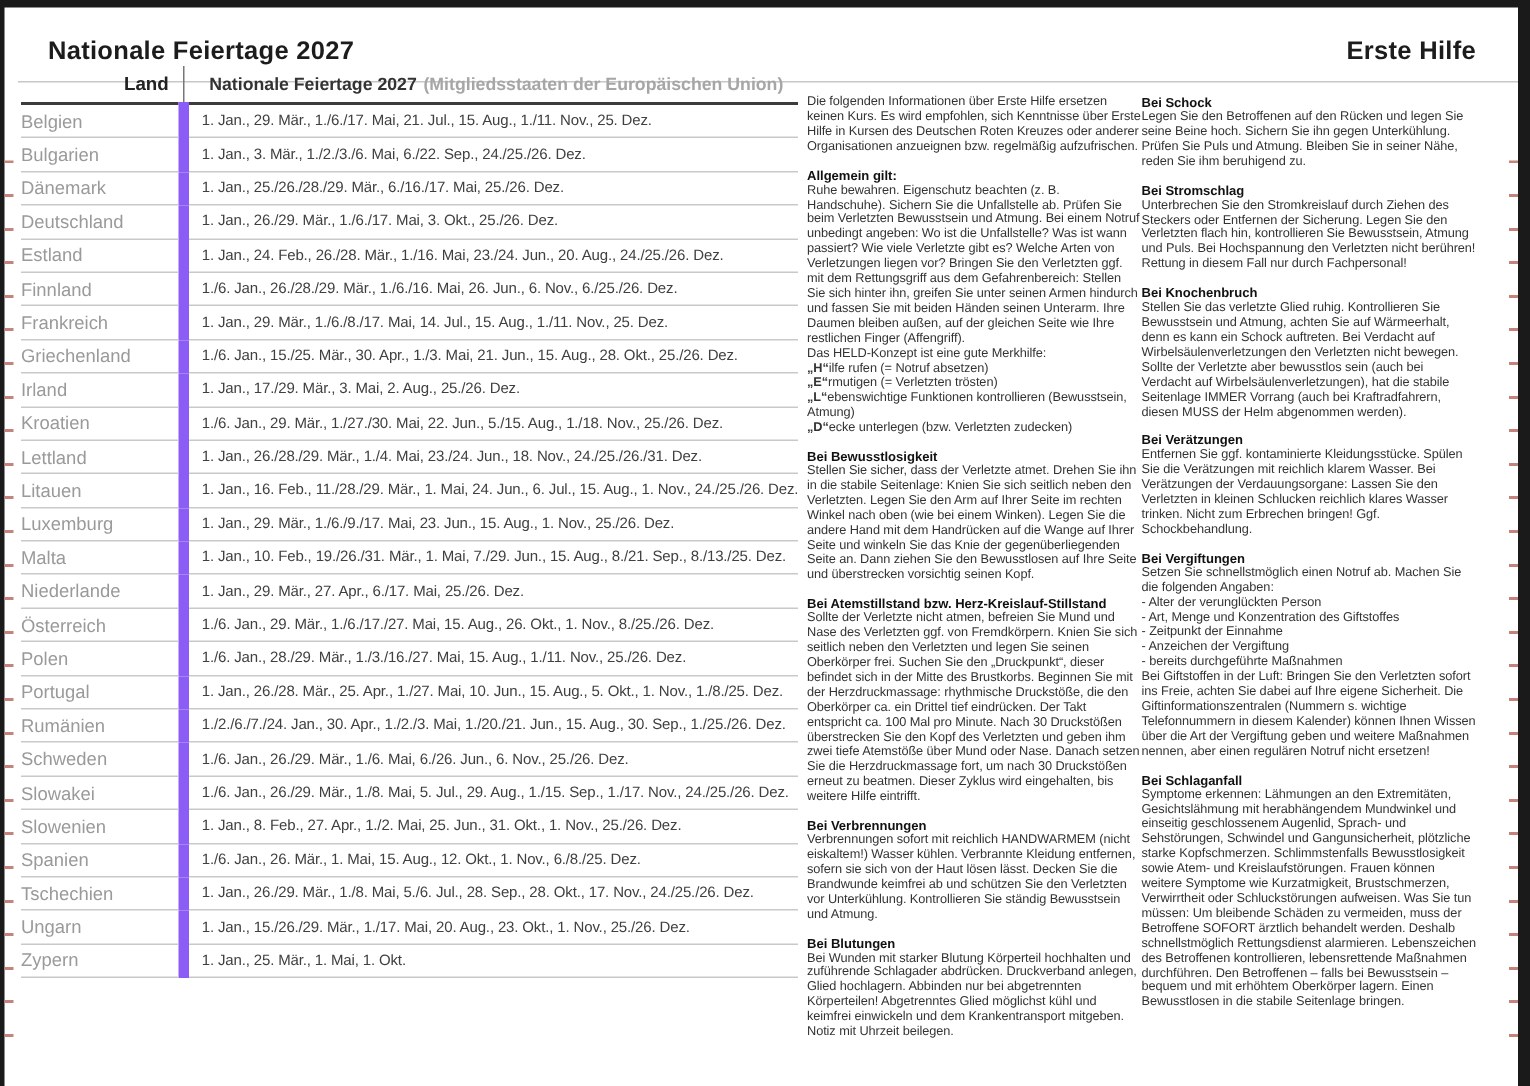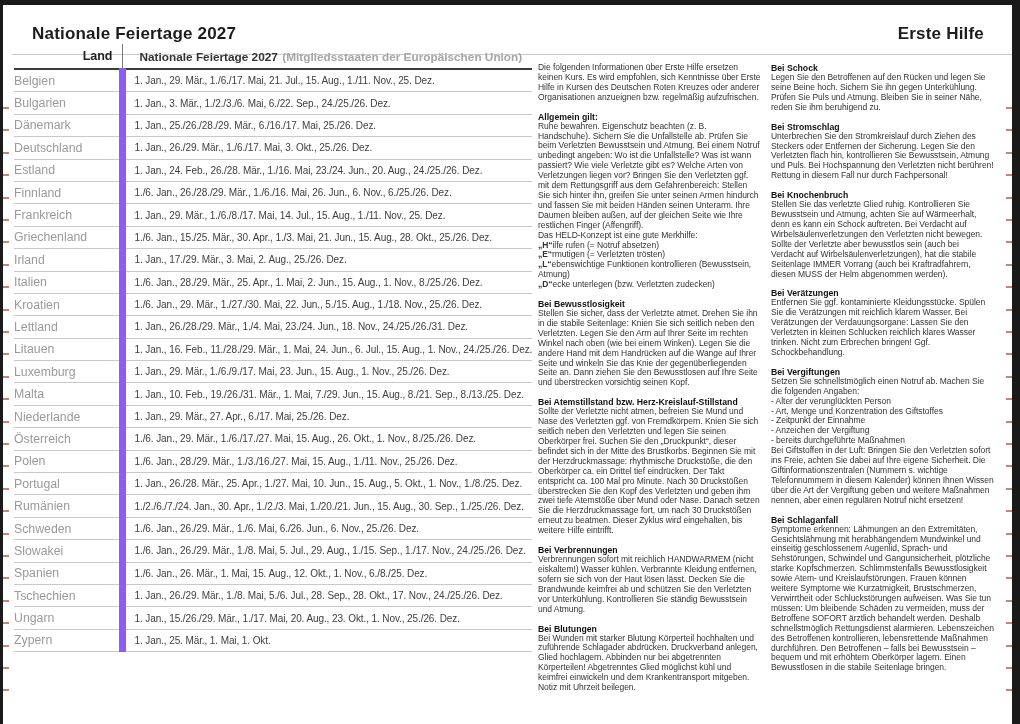--- a/index.html
+++ b/index.html
@@ -29,21 +29,21 @@
   th{height:24px;border-bottom:2px solid #3c3c3c;}
   th.country{text-align:right;padding-right:9px;font-size:12.5px;color:#222;font-weight:700;}
   th.dates{text-align:left;padding-left:17px;border-left:1px solid #777;}
   .th-title{font-weight:700;font-size:11.8px;color:#333;}
   .th-sub{font-weight:700;font-size:11.8px;color:#a6a6a6;}
   td{height:21.4px;border-bottom:1px solid #c9c9c9;}
   td.country{text-align:left;padding-right:9px;font-size:12.3px;color:#9a9a9a;}
   td.dates{padding-left:9px;border-left:7px solid #8b5cf6;font-size:10px;font-weight:400;color:#404040;letter-spacing:-.1px;}
 
   
-  .firstaid{position:absolute;left:538px;top:63px;width:456px;display:flex;gap:10px;}
+  .firstaid{position:absolute;left:538px;top:63px;width:456px;display:flex;}
   .fa-col{width:223px;}
   .fa-section{margin-bottom:9px;}
   .fa-heading{font-weight:700;font-size:8.7px;color:#111;line-height:10px;}
   .fa-col p{margin:0;font-size:8.5px;line-height:9.9px;color:#333;letter-spacing:-.05px;}
 </style>
 </head>
 <body>
 
 <div class="edge edge-top"></div>
 <div class="edge edge-left"></div>
@@ -102,24 +102,20 @@
       </tr>
       <tr>
         <td class="country">Griechenland</td>
         <td class="dates">1./6. Jan., 15./25. Mär., 30. Apr., 1./3. Mai, 21. Jun., 15. Aug., 28. Okt., 25./26. Dez.</td>
       </tr>
       <tr>
         <td class="country">Irland</td>
         <td class="dates">1. Jan., 17./29. Mär., 3. Mai, 2. Aug., 25./26. Dez.</td>
       </tr>
       <tr>
-        <td class="country">Italien</td>
-        <td class="dates">1./6. Jan., 28./29. Mär., 25. Apr., 1. Mai, 2. Jun., 15. Aug., 1. Nov., 8./25./26. Dez.</td>
-      </tr>
-      <tr>
         <td class="country">Kroatien</td>
         <td class="dates">1./6. Jan., 29. Mär., 1./27./30. Mai, 22. Jun., 5./15. Aug., 1./18. Nov., 25./26. Dez.</td>
       </tr>
       <tr>
         <td class="country">Lettland</td>
         <td class="dates">1. Jan., 26./28./29. Mär., 1./4. Mai, 23./24. Jun., 18. Nov., 24./25./26./31. Dez.</td>
       </tr>
       <tr>
         <td class="country">Litauen</td>
         <td class="dates">1. Jan., 16. Feb., 11./28./29. Mär., 1. Mai, 24. Jun., 6. Jul., 15. Aug., 1. Nov., 24./25./26. Dez.</td>
@@ -152,20 +148,24 @@
         <td class="country">Rumänien</td>
         <td class="dates">1./2./6./7./24. Jan., 30. Apr., 1./2./3. Mai, 1./20./21. Jun., 15. Aug., 30. Sep., 1./25./26. Dez.</td>
       </tr>
       <tr>
         <td class="country">Schweden</td>
         <td class="dates">1./6. Jan., 26./29. Mär., 1./6. Mai, 6./26. Jun., 6. Nov., 25./26. Dez.</td>
       </tr>
       <tr>
         <td class="country">Slowakei</td>
         <td class="dates">1./6. Jan., 26./29. Mär., 1./8. Mai, 5. Jul., 29. Aug., 1./15. Sep., 1./17. Nov., 24./25./26. Dez.</td>
+      </tr>
+      <tr>
+        <td class="country">Slowenien</td>
+        <td class="dates">1. Jan., 8. Feb., 27. Apr., 1./2. Mai, 25. Jun., 31. Okt., 1. Nov., 25./26. Dez.</td>
       </tr>
       <tr>
         <td class="country">Spanien</td>
         <td class="dates">1./6. Jan., 26. Mär., 1. Mai, 15. Aug., 12. Okt., 1. Nov., 6./8./25. Dez.</td>
       </tr>
       <tr>
         <td class="country">Tschechien</td>
         <td class="dates">1. Jan., 26./29. Mär., 1./8. Mai, 5./6. Jul., 28. Sep., 28. Okt., 17. Nov., 24./25./26. Dez.</td>
       </tr>
       <tr>

